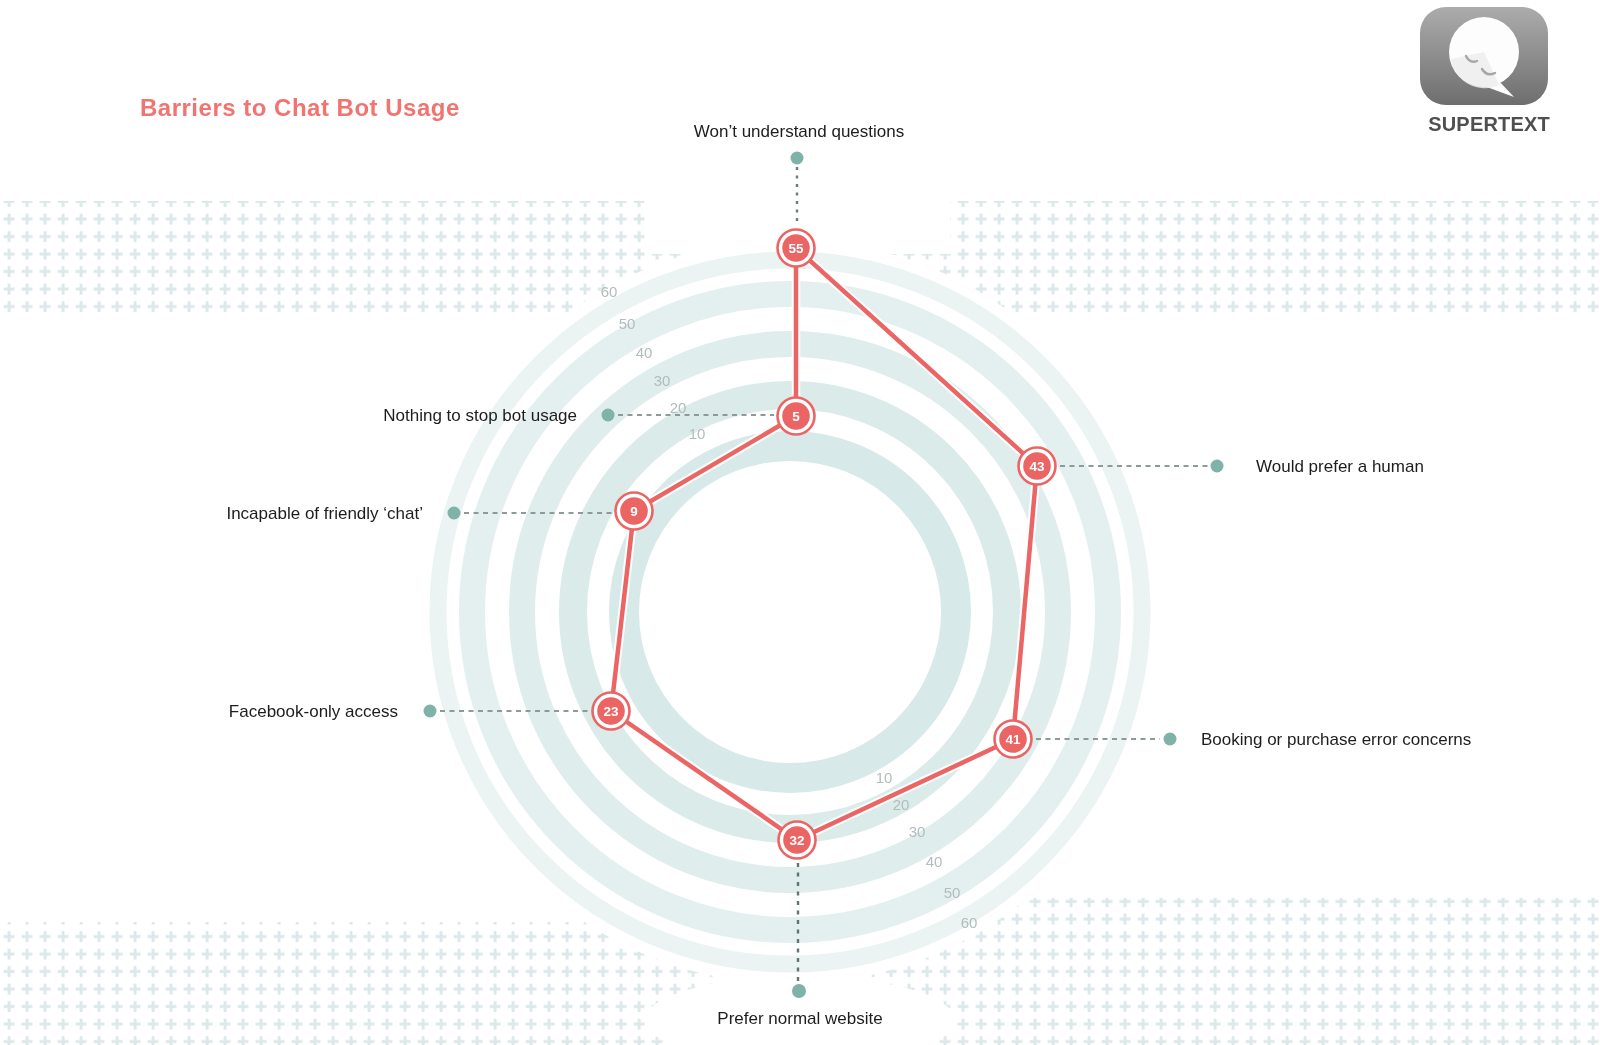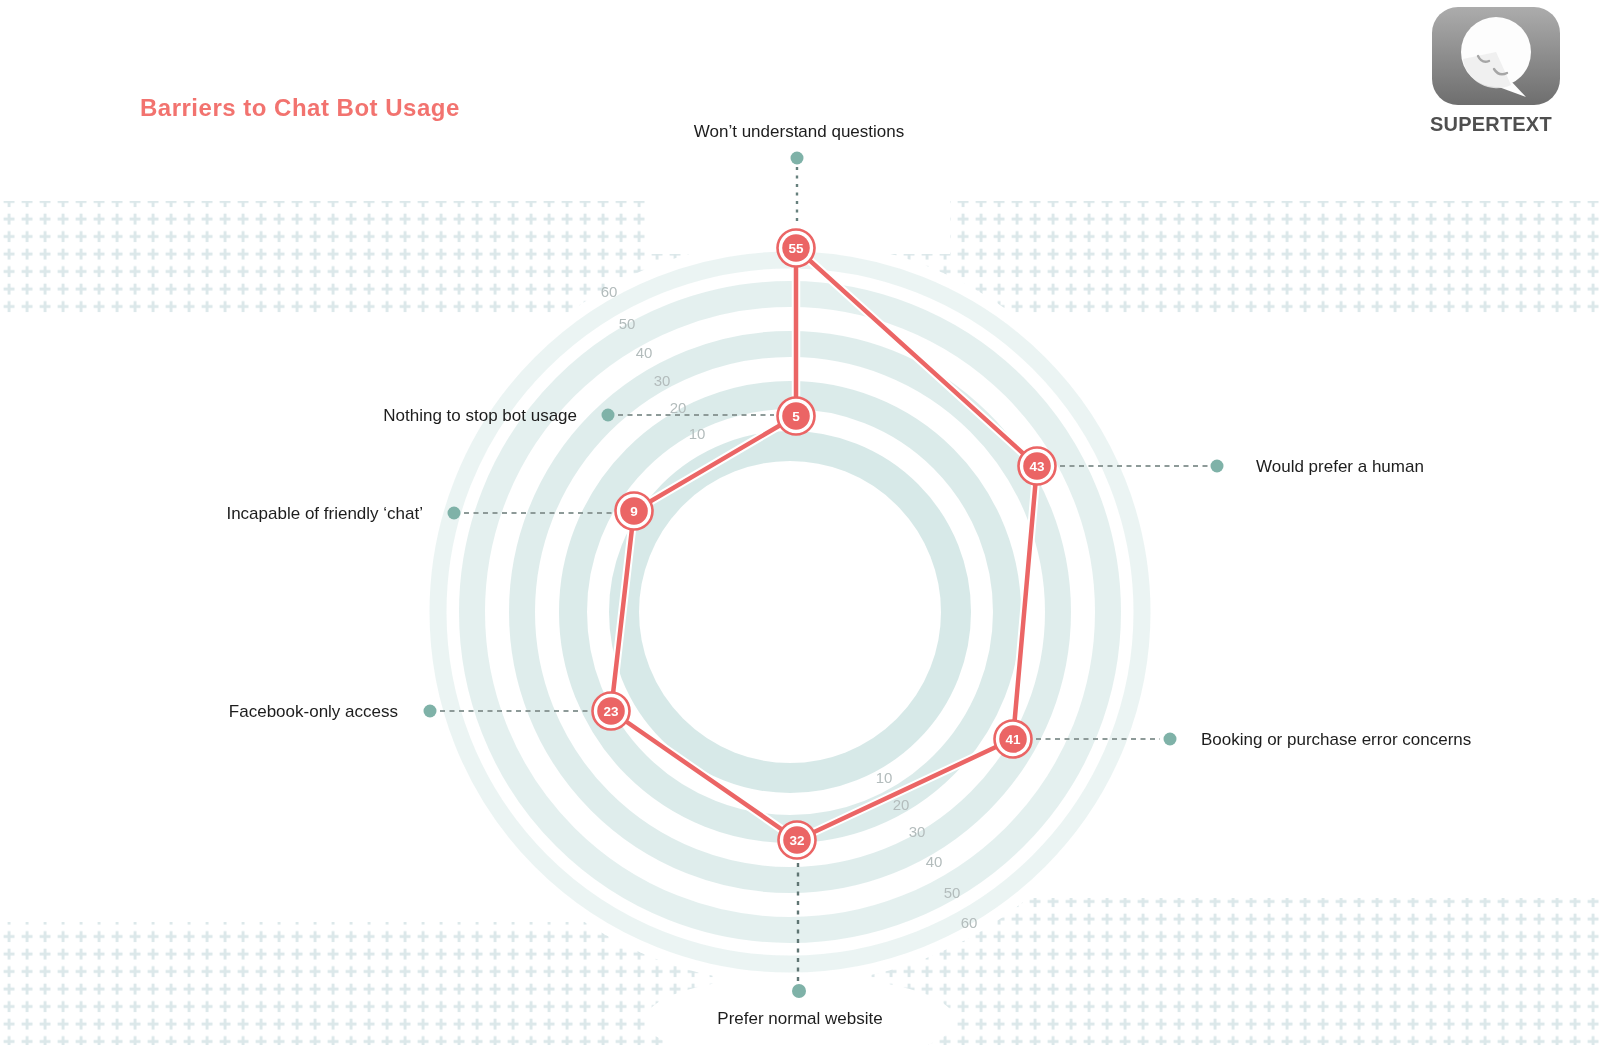--- a/index.html
+++ b/index.html
@@ -3,21 +3,21 @@
 <meta charset="utf-8">
 <style>
   html,body{margin:0;padding:0;background:#ffffff;}
   body{font-family:"Liberation Sans",sans-serif;}
   #stage{position:relative;width:1600px;height:1045px;overflow:hidden;background:#ffffff;}
   #chart-svg{position:absolute;left:0;top:0;}
   .page-title{
     position:absolute;left:140px;top:94px;
     font-size:24px;font-weight:bold;color:#F2736F;letter-spacing:.5px;
   }
-  .logo{position:absolute;left:1414px;top:7px;width:136px;text-align:left;margin-left:16px;}
+  .logo{position:absolute;left:1414px;top:7px;width:136px;text-align:right;}
   .brand-text{
     margin-top:2px;font-size:20px;font-weight:bold;color:#4F4F4F;
     letter-spacing:0.2px;transform:scaleY(1.05);
   }
   .cat-label{font-size:17px;fill:#1D1D1D;}
   .tick-label{font-size:15px;fill:#B3BCBC;}
   .pt-num{font-size:13.5px;font-weight:bold;fill:#ffffff;}
 </style>
 </head>
 <body>

